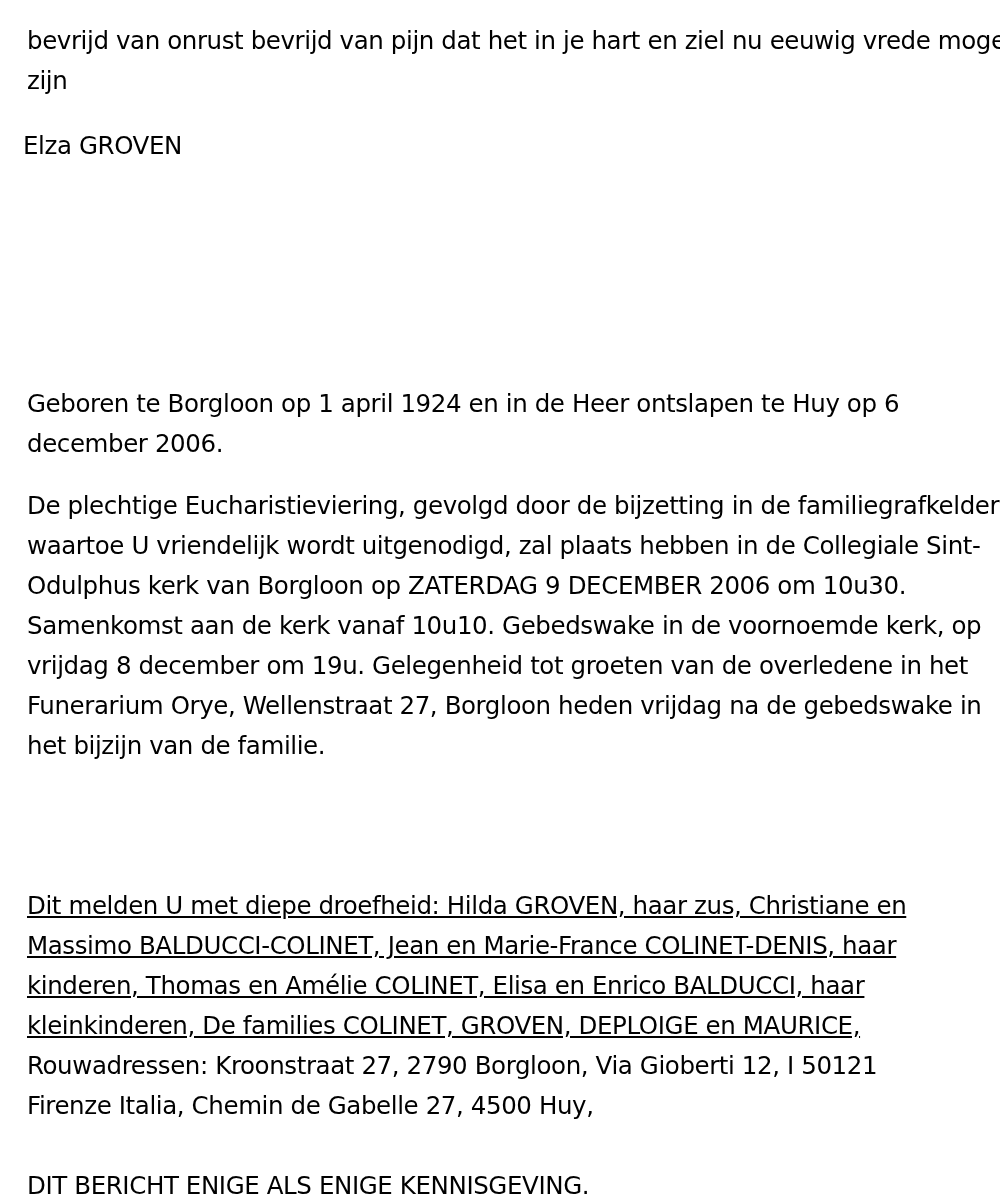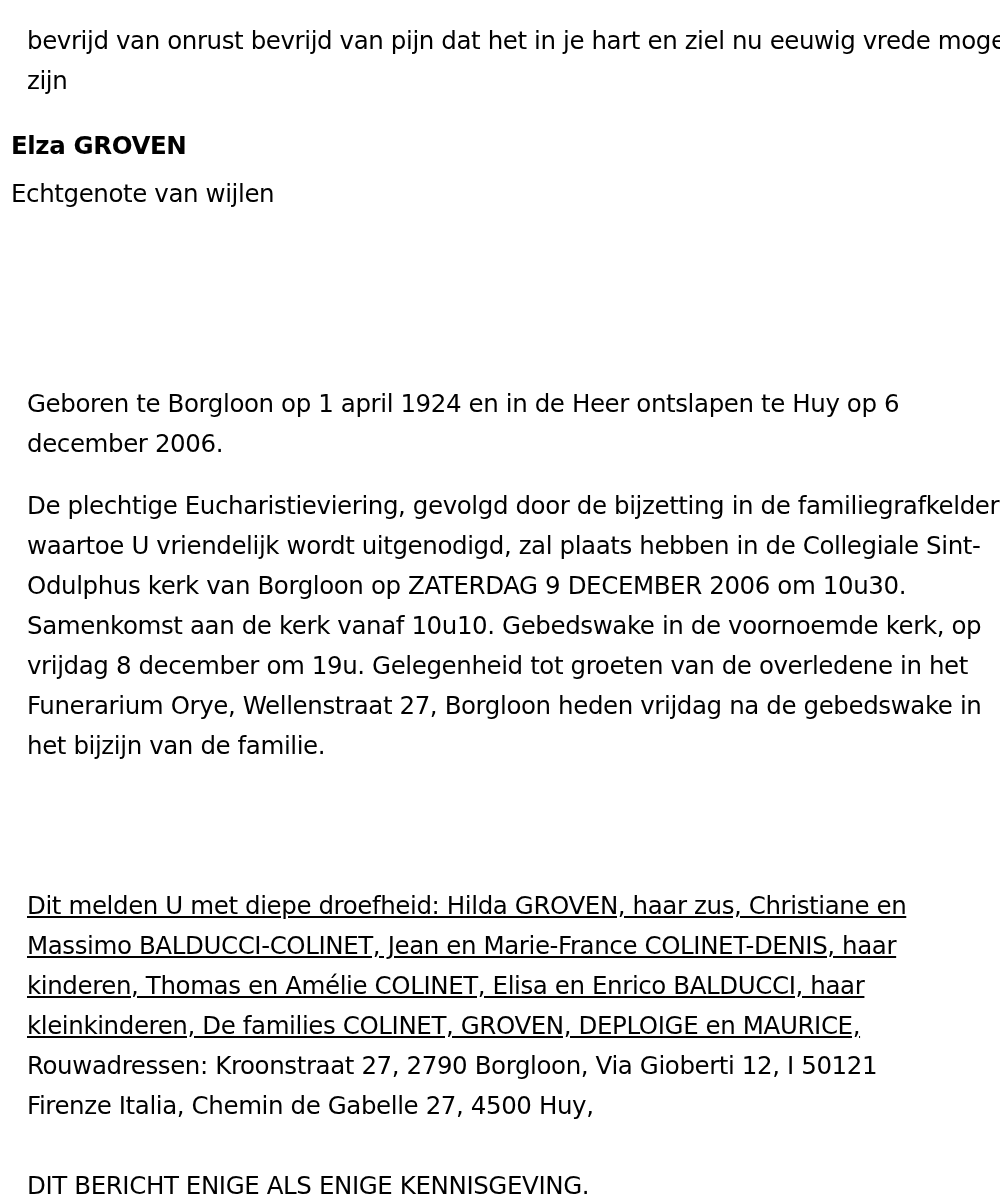--- a/index.html
+++ b/index.html
@@ -7,31 +7,30 @@
     width: 1000px; height: 1200px; overflow: hidden;
     font-family: "DejaVu Sans", sans-serif;
     color: #000000;
     font-size: 24.5px;
     letter-spacing: -0.4px;
   }
   .page { position: relative; padding: 0 10px; }
   .block { position: absolute; left: 11px; width: 985px; }
   .p { line-height: 40px; margin: 16px; }
   .line48 { line-height: 48px; margin: 0; }
-  .bold { font-weight: bold; }
+  .bold { font-weight: normal; margin-left: 12px; }
 </style>
 </head>
 <body>
 
 <div class="page">
   <p class="p block" style="top:5px;">bevrijd van onrust bevrijd van pijn dat het in je hart en ziel nu eeuwig vrede moge zijn</p>
 
   <div class="block" style="top:122px;">
     <p class="line48 bold">Elza GROVEN</p>
-    <p class="line48">Echtgenote van wijlen</p>
   </div>
 
   <p class="p block" style="top:368px;">Geboren te Borgloon op 1 april 1924 en in de Heer ontslapen te Huy op 6 december 2006.</p>
 
   <p class="p block" style="top:470px;">De plechtige Eucharistieviering, gevolgd door de bijzetting in de familiegrafkelder, waartoe U vriendelijk wordt uitgenodigd, zal plaats hebben in de Collegiale Sint-Odulphus kerk van Borgloon op ZATERDAG 9 DECEMBER 2006 om 10u30. Samenkomst aan de kerk vanaf 10u10. Gebedswake in de voornoemde kerk, op vrijdag 8 december om 19u. Gelegenheid tot groeten van de overledene in het Funerarium Orye, Wellenstraat 27, Borgloon heden vrijdag na de gebedswake in het bijzijn van de familie.</p>
 
   <p class="p block" style="top:870px;text-decoration:underline;">Dit melden U met diepe droefheid: Hilda GROVEN, haar zus, Christiane en Massimo BALDUCCI-COLINET, Jean en Marie-France COLINET-DENIS, haar kinderen, Thomas en Amélie COLINET, Elisa en Enrico BALDUCCI, haar kleinkinderen, De families COLINET, GROVEN, DEPLOIGE en MAURICE,</p>
 
   <p class="p block" style="top:1030px; width:940px;">Rouwadressen: Kroonstraat 27, 2790 Borgloon, Via Gioberti 12, I 50121 Firenze Italia, Chemin de Gabelle 27, 4500 Huy,</p>
 

